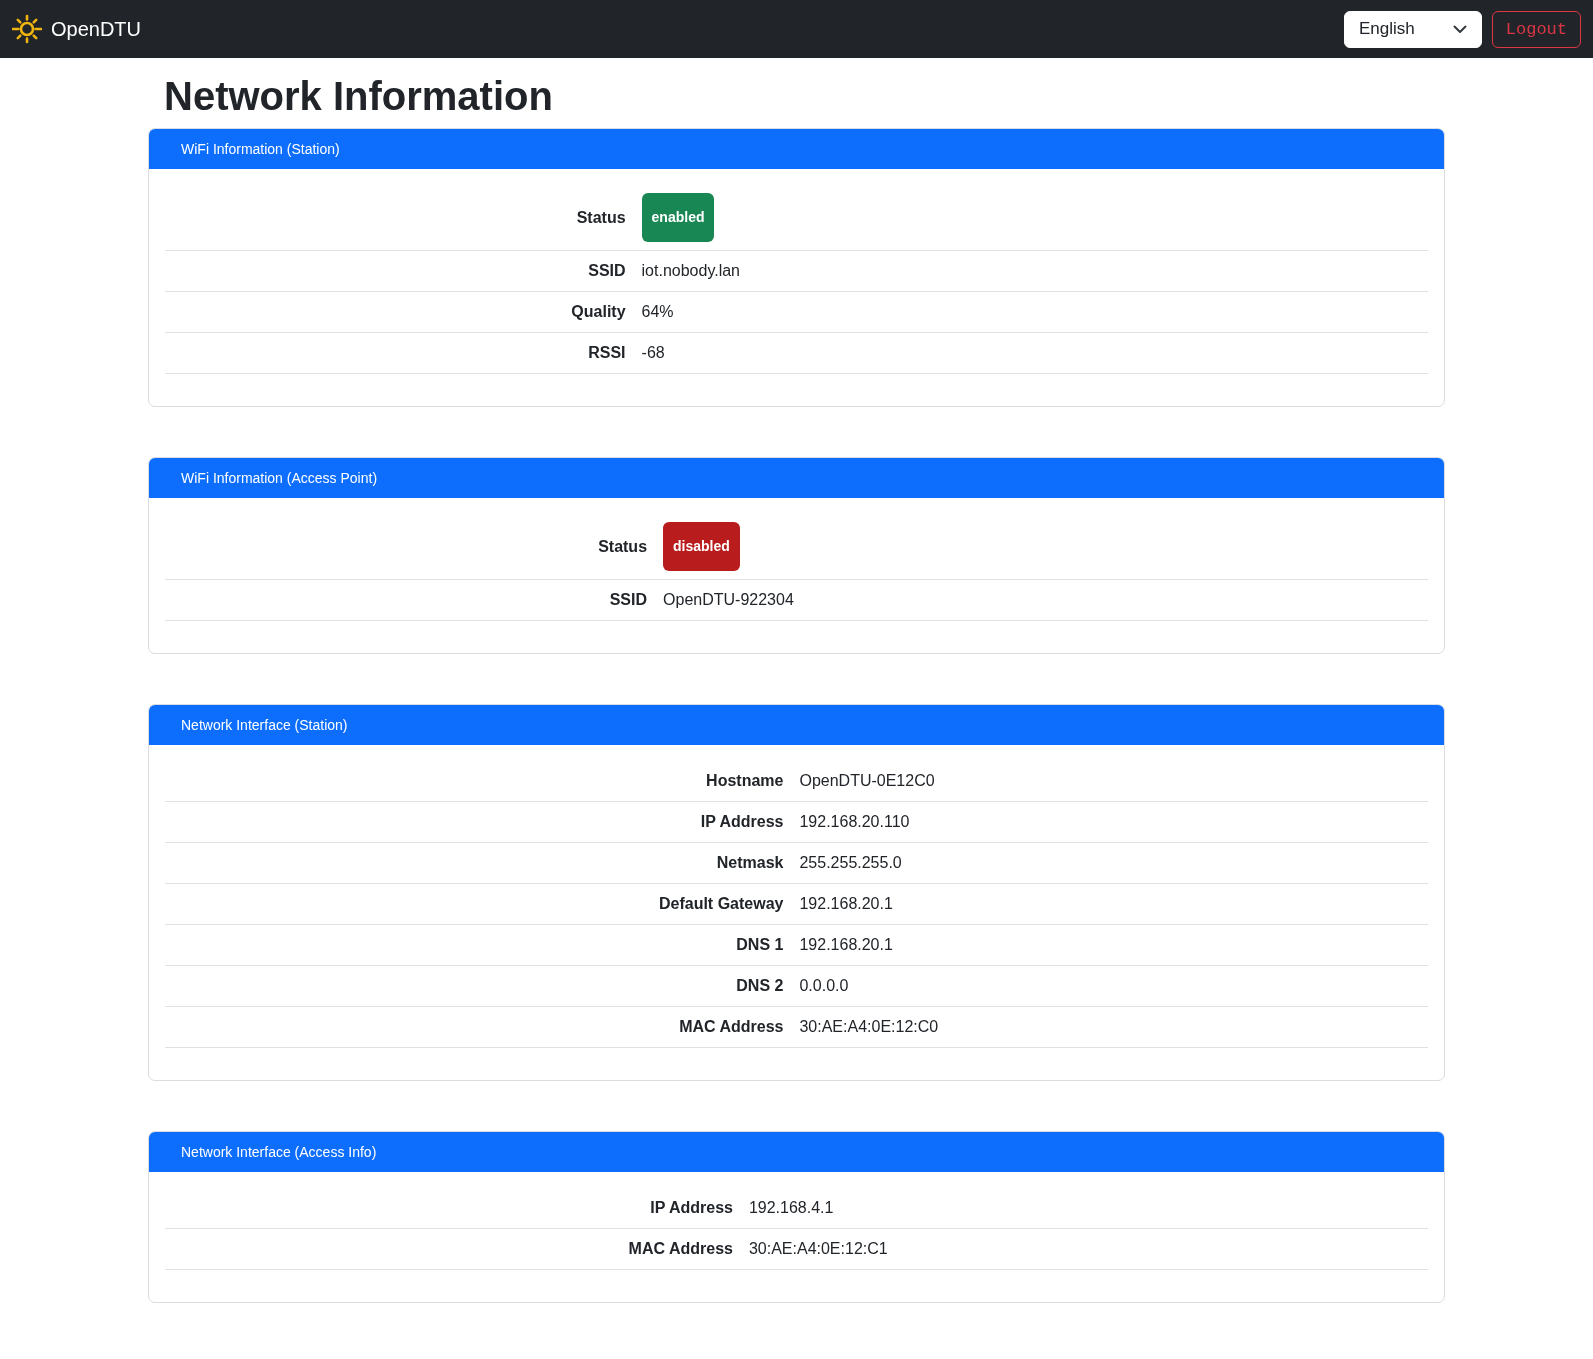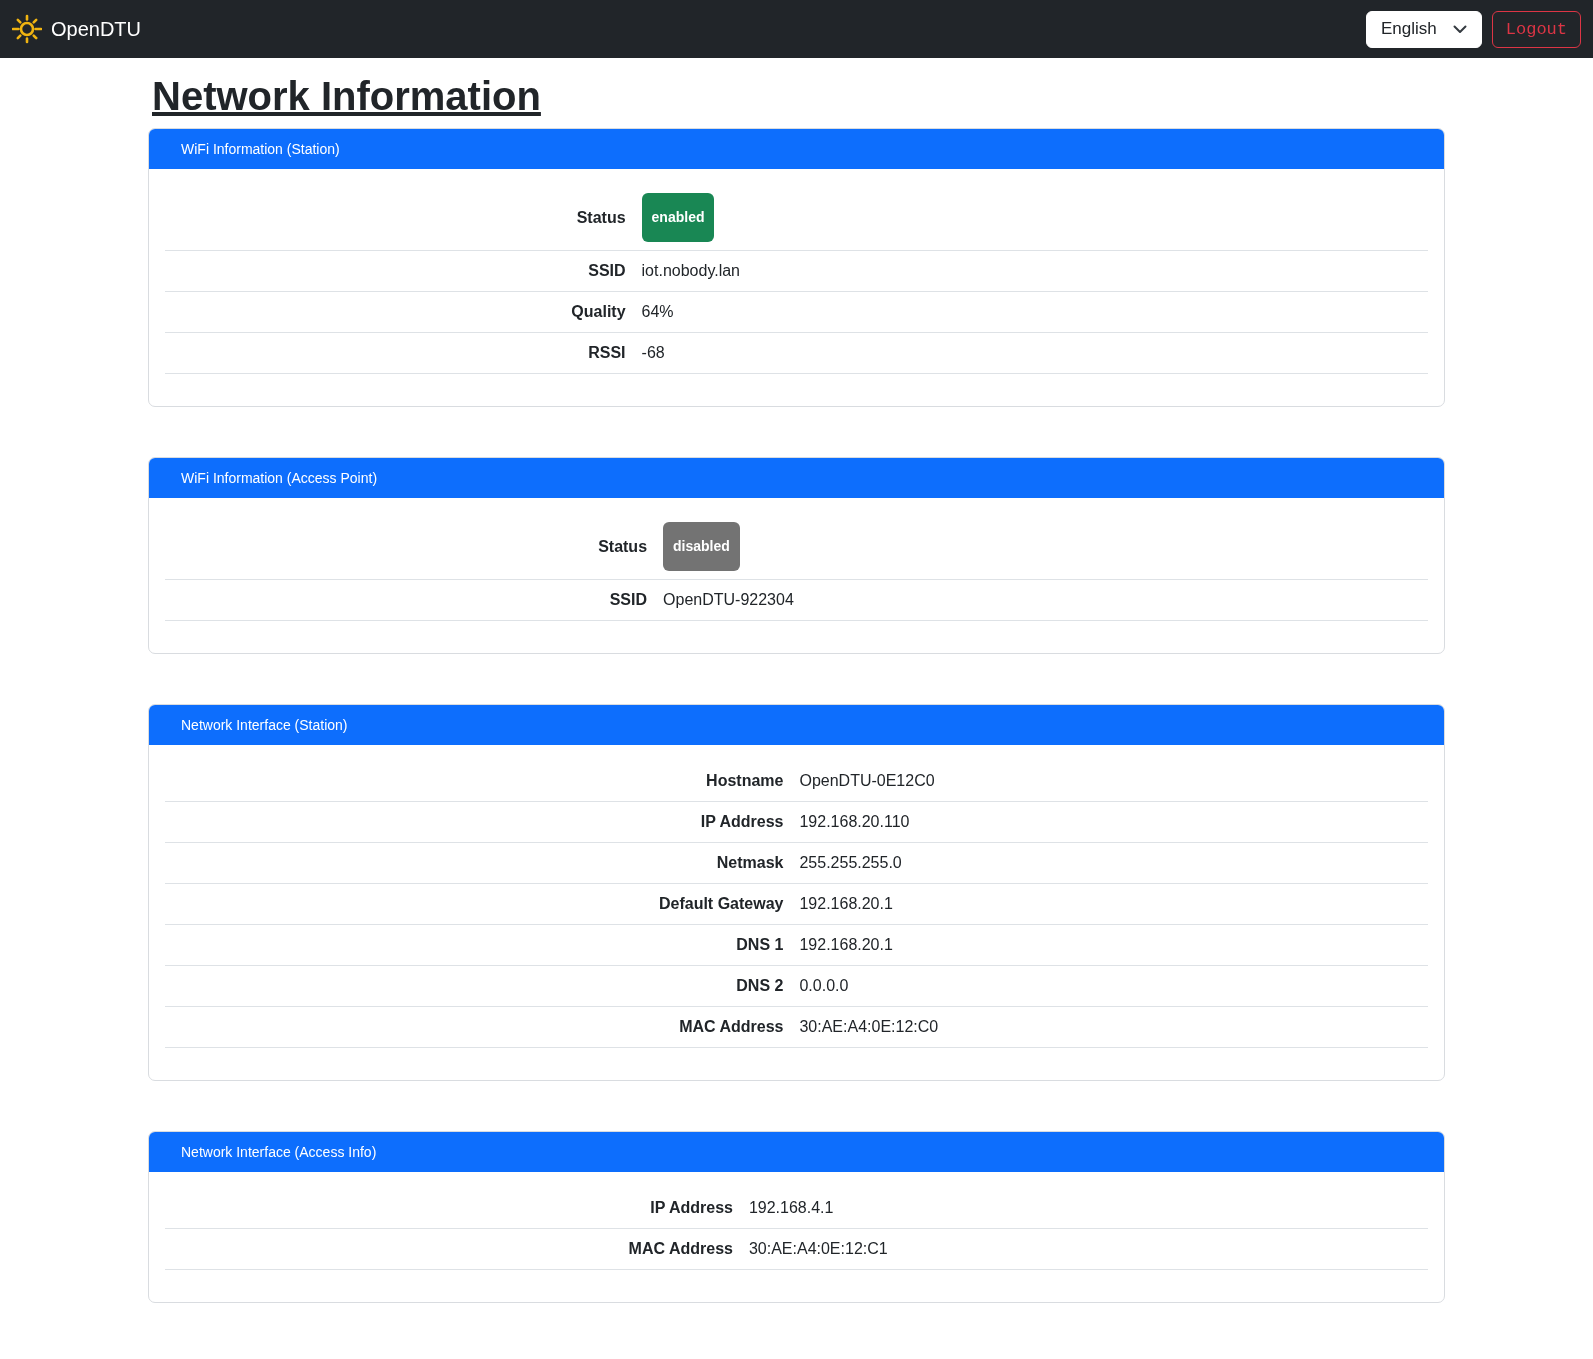--- a/index.html
+++ b/index.html
@@ -57,21 +57,21 @@
   }
   .spacer{flex:1;}
   .lang-select{
     background:#fff;
     border:1px solid #fff;
     border-radius:6px;
     height:37px;
     display:flex;
     align-items:center;
     padding:0 14px;
-    gap:16px;
+    gap:38px;
     color:#212529;
     font-size:17px;
     cursor:pointer;
     margin-right:10px;
   }
   .logout-btn{
     background:transparent;
     border:1px solid var(--danger);
     color:var(--danger);
     font-size:17px;
@@ -80,23 +80,22 @@
     border-radius:6px;
     cursor:pointer;
     font-family:Liberation Mono, monospace;
   }
   
   .container{width:1297px;margin:0 auto;}
   h1{
     font-size:40px;
     line-height:48px;
     font-weight:600;
-    margin:14px 4px 8px;
+    margin:14px 16px 8px;
     color:var(--text);
-    text-decoration:underline;
   }
   .card{
     border:1px solid #d9dce0;
     border-radius:7px;
     background:#fff;
     margin-bottom:50px;
   }
   .card-header{
     background:var(--primary);
     color:#fff;
@@ -200,21 +199,21 @@
     </div>
   </section>
 
   <section class="card">
     <div class="card-header">WiFi Information (Access Point)</div>
     <div class="card-body">
       <table class="info-table">
         <tbody>
               <tr>
                 <th style="width: 38.8%;">Status</th>
-                <td><span class="badge" style="background: #737373;">disabled</span></td>
+                <td><span class="badge" style="background: #b91c1c;">disabled</span></td>
               </tr>
               <tr>
                 <th style="width: 38.8%;">SSID</th>
                 <td>OpenDTU-922304</td>
               </tr>
             </tbody>
       </table>
     </div>
   </section>
 

